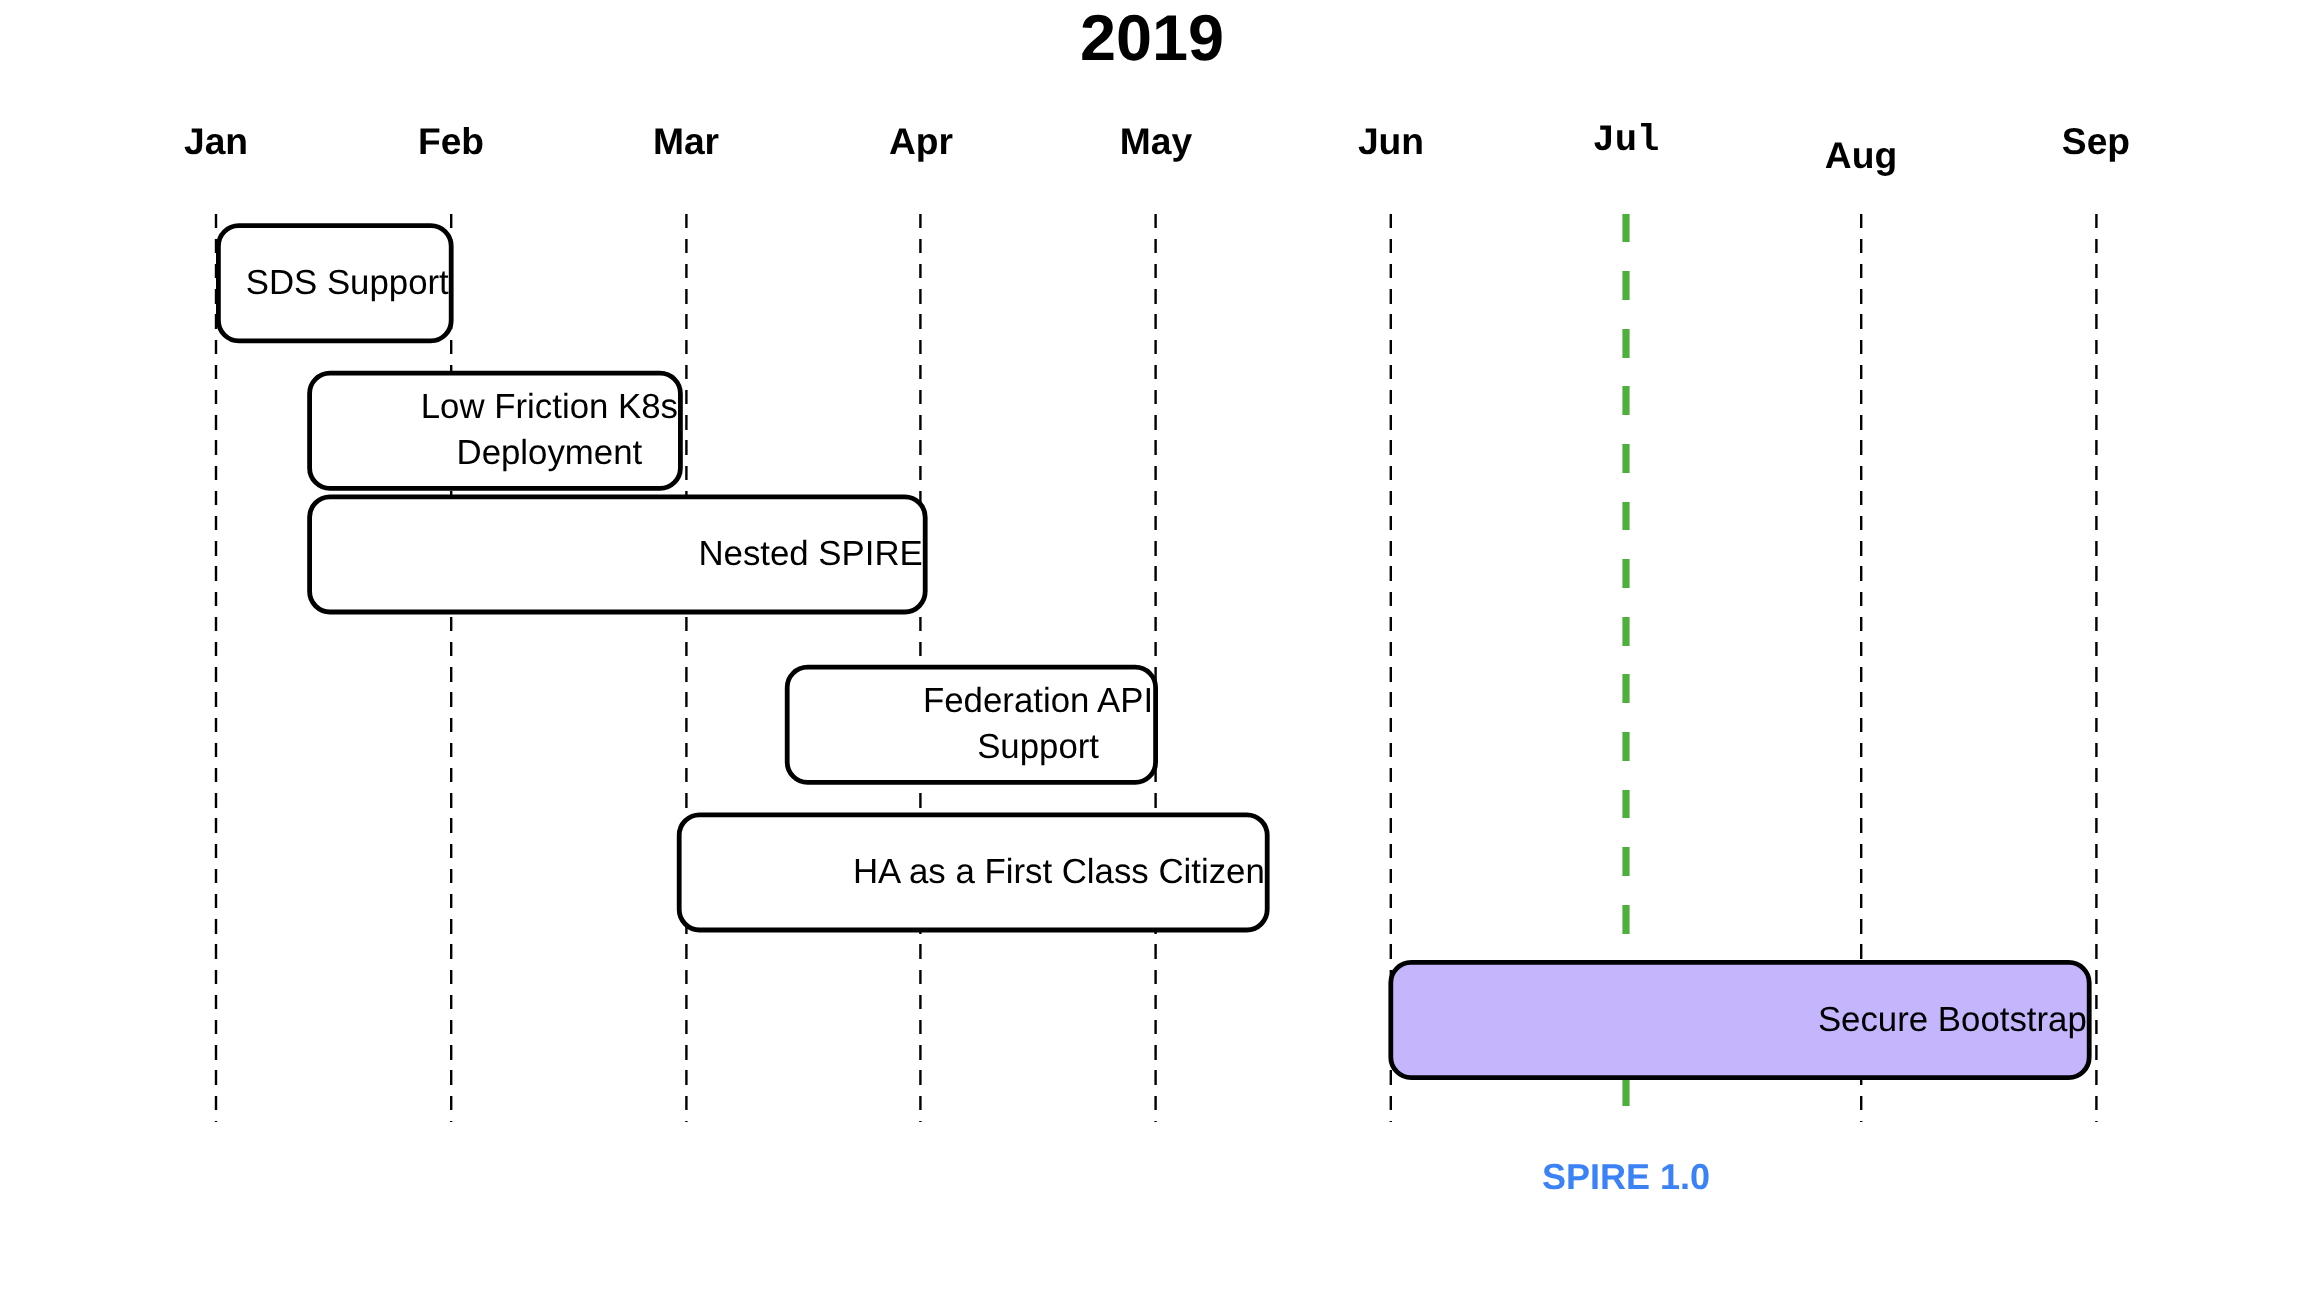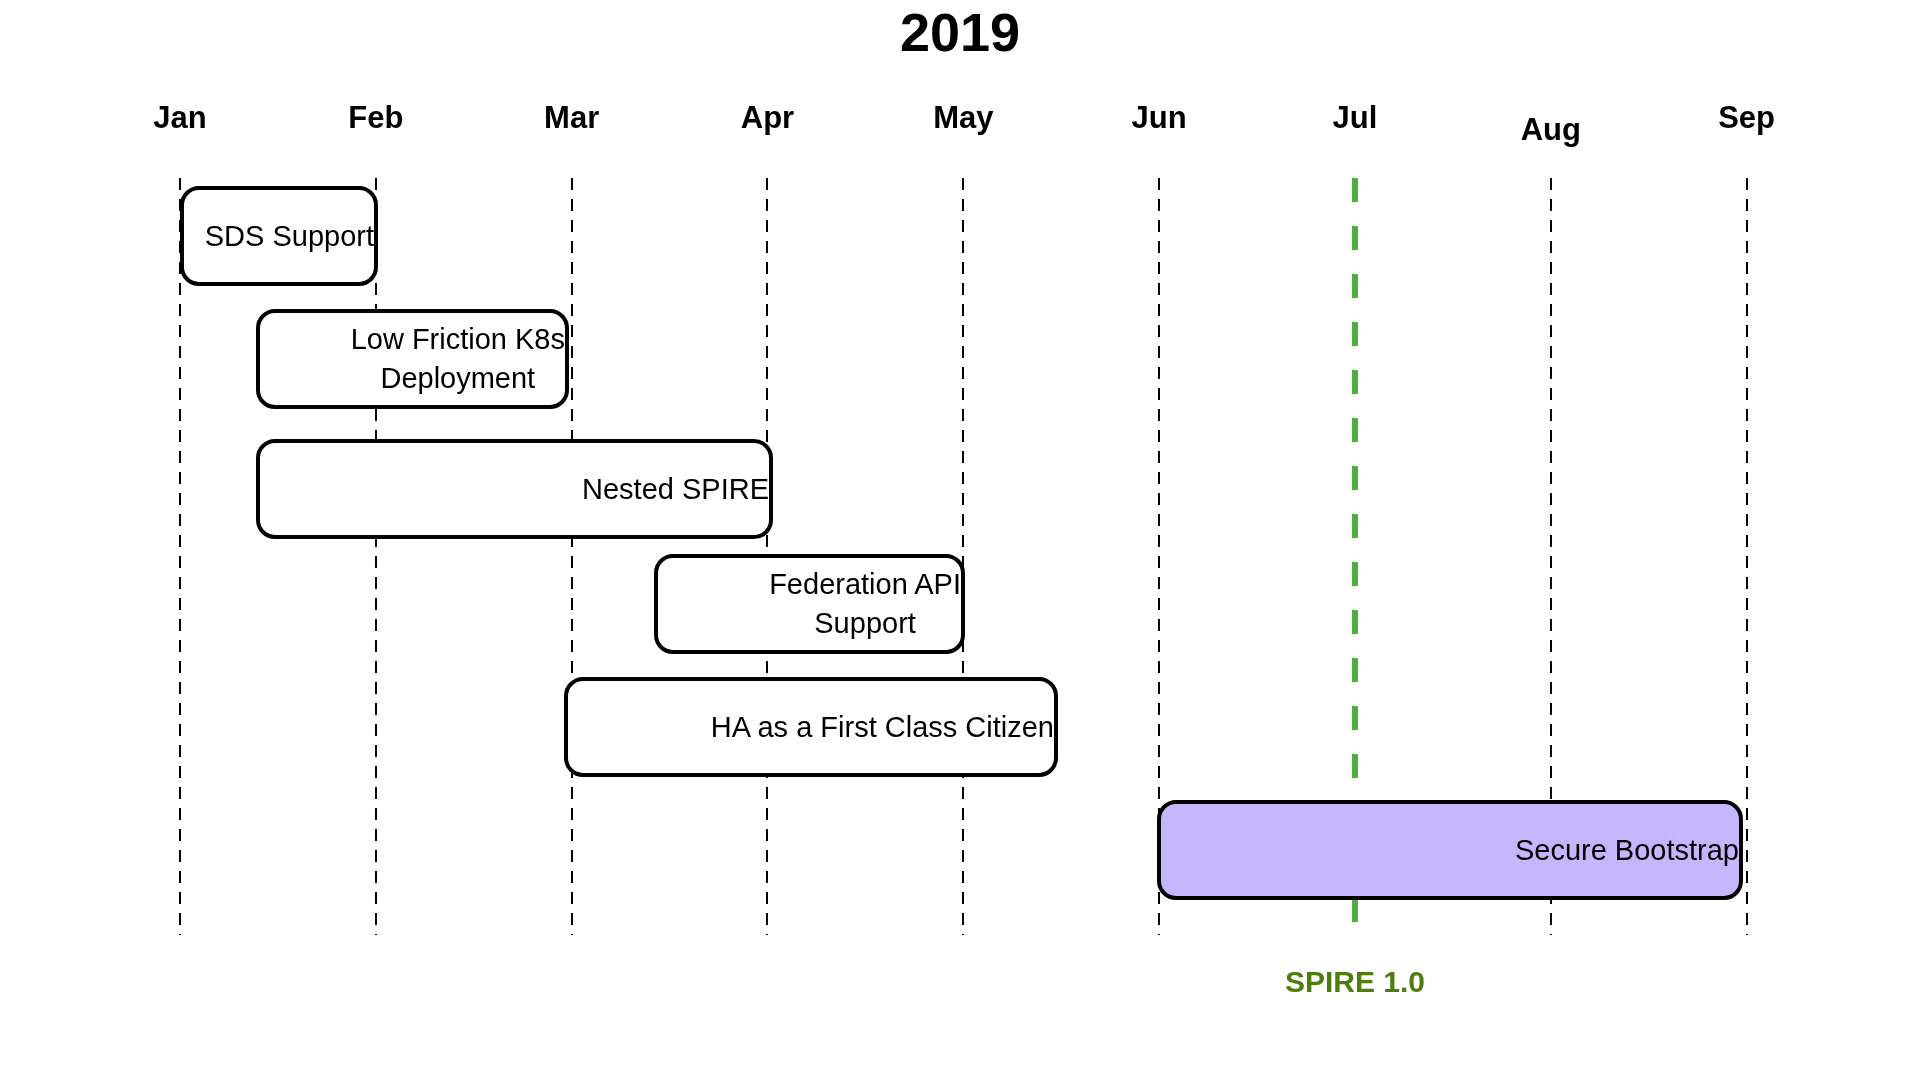--- a/index.html
+++ b/index.html
@@ -69,21 +69,21 @@
     white-space: pre-line;
   }
   .milestone-label {
     position: absolute;
     top: 962px;
     transform: translateX(-50%);
     text-align: center;
     font-size: 30px;
     font-weight: bold;
     line-height: 39px;
-    color: #4d7c0f;
+    color: #3b82f6;
     white-space: nowrap;
     z-index: 3;
   }
 </style>
 </head>
 <body>
 
 <div class="canvas">
   <div class="chart-title">2019</div>
 
@@ -93,35 +93,35 @@
       <div class="gridline" style="left: 374.83px; background-image: repeating-linear-gradient(rgb(0, 0, 0) 0px, rgb(0, 0, 0) 12px, transparent 12px, transparent 21px);"></div>
       <div class="month-label" style="left: 375.83px;">Feb</div>
       <div class="gridline" style="left: 570.66px; background-image: repeating-linear-gradient(rgb(0, 0, 0) 0px, rgb(0, 0, 0) 12px, transparent 12px, transparent 21px);"></div>
       <div class="month-label" style="left: 571.66px;">Mar</div>
       <div class="gridline" style="left: 766.49px; background-image: repeating-linear-gradient(rgb(0, 0, 0) 0px, rgb(0, 0, 0) 12px, transparent 12px, transparent 21px);"></div>
       <div class="month-label" style="left: 767.49px;">Apr</div>
       <div class="gridline" style="left: 962.32px; background-image: repeating-linear-gradient(rgb(0, 0, 0) 0px, rgb(0, 0, 0) 12px, transparent 12px, transparent 21px);"></div>
       <div class="month-label" style="left: 963.32px;">May</div>
       <div class="gridline" style="left: 1158.15px; background-image: repeating-linear-gradient(rgb(0, 0, 0) 0px, rgb(0, 0, 0) 12px, transparent 12px, transparent 21px);"></div>
       <div class="month-label" style="left: 1159.15px;">Jun</div>
-      <div class="month-label" style="left: 1354.98px;">Jul</div>
+      <div class="month-label" style="left: 1354.98px; font-family: Liberation Mono, monospace;">Jul</div>
       <div class="gridline" style="left: 1549.81px; background-image: repeating-linear-gradient(rgb(0, 0, 0) 0px, rgb(0, 0, 0) 12px, transparent 12px, transparent 21px);"></div>
       <div class="month-label" style="left: 1550.81px; margin-top: 12px;">Aug</div>
       <div class="gridline" style="left: 1745.64px; background-image: repeating-linear-gradient(rgb(0, 0, 0) 0px, rgb(0, 0, 0) 12px, transparent 12px, transparent 21px);"></div>
       <div class="month-label" style="left: 1746.64px;">Sep</div>
     </div>
   <div id="task-layer">
       <div class="task-box" style="left: 180px; width: 198px; top: 186px; height: 100px; border-color: rgb(0, 0, 0); background: rgb(255, 255, 255);">
         <div class="task-label">SDS Support</div>
       </div>
       <div class="task-box" style="left: 256px; width: 313px; top: 309px; height: 100px; border-color: rgb(0, 0, 0); background: rgb(255, 255, 255);">
         <div class="task-label">Low Friction K8s
 Deployment</div>
       </div>
-      <div class="task-box" style="left: 256px; width: 517px; top: 439px; height: 100px; border-color: rgb(0, 0, 0); background: rgb(255, 255, 255);">
+      <div class="task-box" style="left: 256px; width: 517px; top: 412px; height: 100px; border-color: rgb(0, 0, 0); background: rgb(255, 255, 255);">
         <div class="task-label">Nested SPIRE</div>
       </div>
       <div class="task-box" style="left: 654px; width: 311px; top: 554px; height: 100px; border-color: rgb(0, 0, 0); background: rgb(255, 255, 255);">
         <div class="task-label">Federation API
 Support</div>
       </div>
       <div class="task-box" style="left: 564px; width: 494px; top: 677px; height: 100px; border-color: rgb(0, 0, 0); background: rgb(255, 255, 255);">
         <div class="task-label">HA as a First Class Citizen</div>
       </div>
       <div class="task-box" style="left: 1157px; width: 586px; top: 800px; height: 100px; border-color: rgb(0, 0, 0); background: #c4b5fd;">

